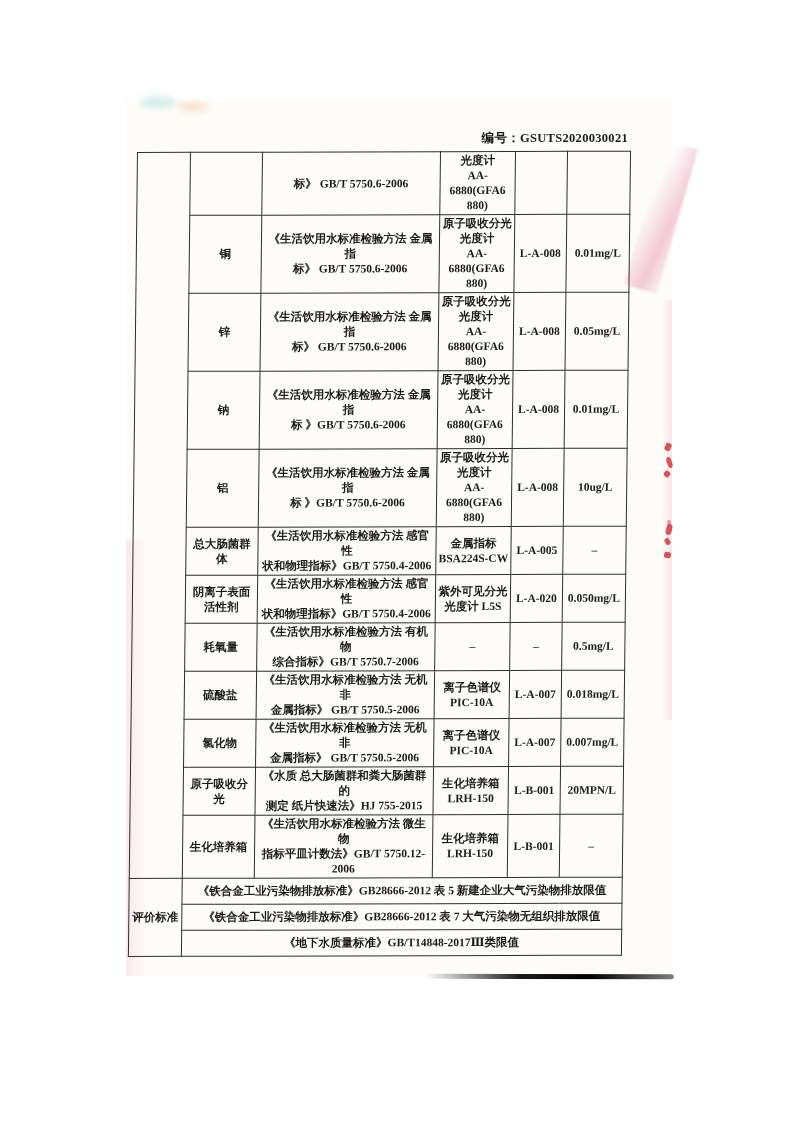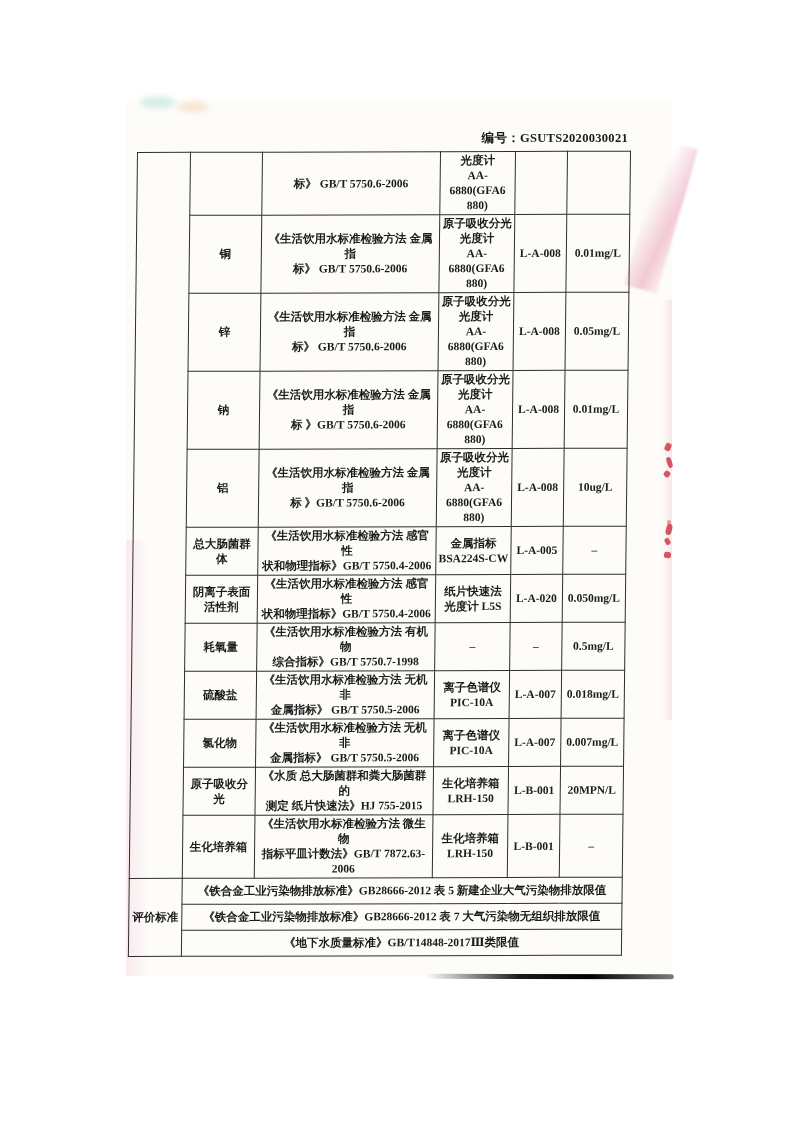--- a/index.html
+++ b/index.html
@@ -161,29 +161,29 @@
           <td>金属指标
 BSA224S-CW</td>
           <td class="code-cell">L-A-005</td>
           <td class="limit-cell">–</td>
         </tr>
         <tr class="rh40">
           <td>阴离子表面
 活性剂</td>
           <td>《生活饮用水标准检验方法 感官性
 状和物理指标》GB/T 5750.4-2006</td>
-          <td>纸片快速法
+          <td>紫外可见分光
 光度计 L5S</td>
           <td class="code-cell">L-A-020</td>
           <td class="limit-cell">0.050mg/L</td>
         </tr>
         <tr class="rh39">
           <td>耗氧量</td>
           <td>《生活饮用水标准检验方法 有机物
-综合指标》GB/T 5750.7-1998</td>
+综合指标》GB/T 5750.7-2006</td>
           <td>–</td>
           <td class="code-cell">–</td>
           <td class="limit-cell">0.5mg/L</td>
         </tr>
         <tr class="rh39">
           <td>硫酸盐</td>
           <td>《生活饮用水标准检验方法 无机非
 金属指标》 GB/T 5750.5-2006</td>
           <td>离子色谱仪
 PIC-10A</td>
@@ -204,21 +204,21 @@
           <td>《水质 总大肠菌群和粪大肠菌群的
 测定 纸片快速法》HJ 755-2015</td>
           <td>生化培养箱
 LRH-150</td>
           <td class="code-cell">L-B-001</td>
           <td class="limit-cell">20MPN/L</td>
         </tr>
         <tr class="rh38">
           <td>生化培养箱</td>
           <td>《生活饮用水标准检验方法 微生物
-指标平皿计数法》GB/T 7872.63-2006</td>
+指标平皿计数法》GB/T 5750.12-2006</td>
           <td>生化培养箱
 LRH-150</td>
           <td class="code-cell">L-B-001</td>
           <td class="limit-cell">–</td>
         </tr>
         <tr class="rh26">
           <td rowspan="3" class="eval-label-cell">评价标准</td>
           <td colspan="5" class="eval-item-cell">《铁合金工业污染物排放标准》GB28666-2012 表 5 新建企业大气污染物排放限值</td>
         </tr>
         <tr class="rh26">

